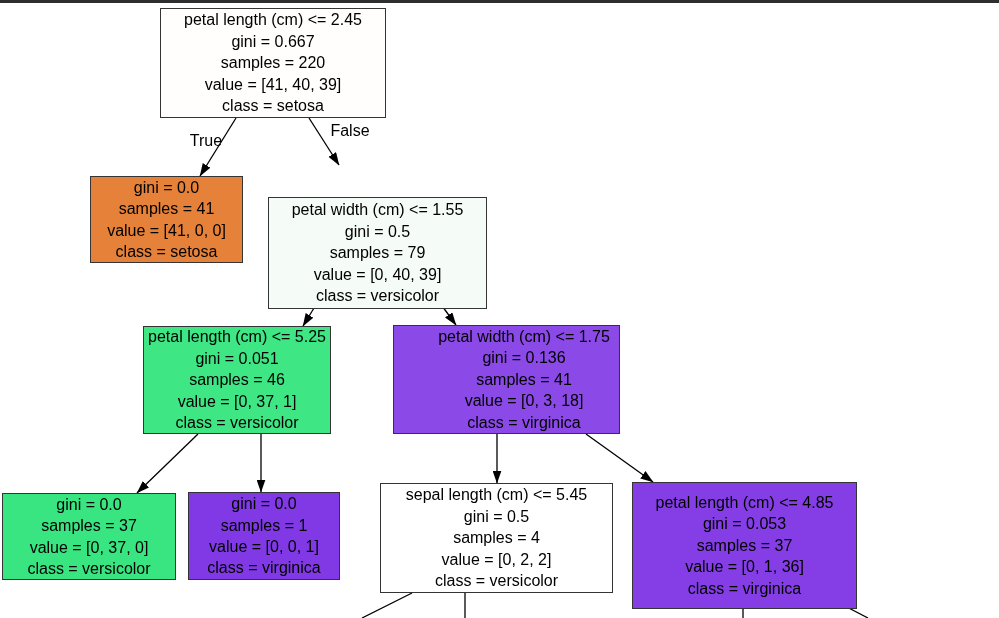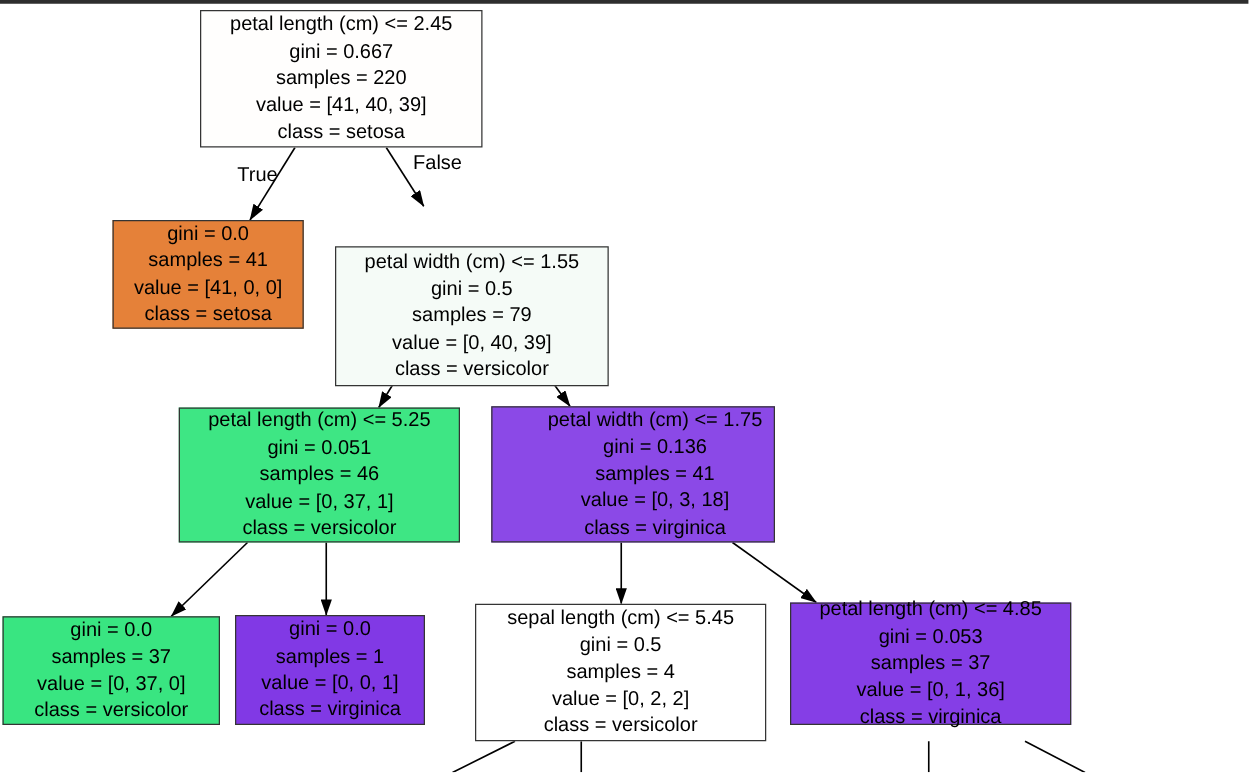--- a/index.html
+++ b/index.html
@@ -106,21 +106,21 @@
   </div>
 
   <div class="node" style="left: 268px; top: 165px; width: 219px; height: 112px; background-color: rgb(245, 251, 247); margin-top: 32px;">
     <div class="line">petal width (cm) &lt;= 1.55</div>
     <div class="line">gini = 0.5</div>
     <div class="line">samples = 79</div>
     <div class="line">value = [0, 40, 39]</div>
     <div class="line">class = versicolor</div>
   </div>
 
-  <div class="node" style="left: 143px; top: 326px; width: 225px; height: 108px; background-color: rgb(62, 230, 132);">
+  <div class="node" style="left: 143px; top: 326px; width: 188px; height: 108px; background-color: rgb(62, 230, 132);">
     <div class="line">petal length (cm) &lt;= 5.25</div>
     <div class="line">gini = 0.051</div>
     <div class="line">samples = 46</div>
     <div class="line">value = [0, 37, 1]</div>
     <div class="line">class = versicolor</div>
   </div>
 
   <div class="node" style="left: 393px; top: 325px; width: 227px; height: 109px; background-color: rgb(139, 73, 231); padding-left: 35px;">
     <div class="line">petal width (cm) &lt;= 1.75</div>
     <div class="line">gini = 0.136</div>
@@ -146,21 +146,21 @@
   </div>
 
   <div class="node" style="left: 380px; top: 483px; width: 233px; height: 110px; background-color: rgb(255, 255, 255);">
     <div class="line">sepal length (cm) &lt;= 5.45</div>
     <div class="line">gini = 0.5</div>
     <div class="line">samples = 4</div>
     <div class="line">value = [0, 2, 2]</div>
     <div class="line">class = versicolor</div>
   </div>
 
-  <div class="node" style="left: 632px; top: 482px; width: 225px; height: 98px; background-color: rgb(133, 62, 230);">
+  <div class="node" style="left: 632px; top: 482px; width: 225px; height: 127px; background-color: rgb(133, 62, 230);">
     <div class="line">petal length (cm) &lt;= 4.85</div>
     <div class="line">gini = 0.053</div>
     <div class="line">samples = 37</div>
     <div class="line">value = [0, 1, 36]</div>
     <div class="line">class = virginica</div>
   </div>
 
 </div>
 
 </body></html>

